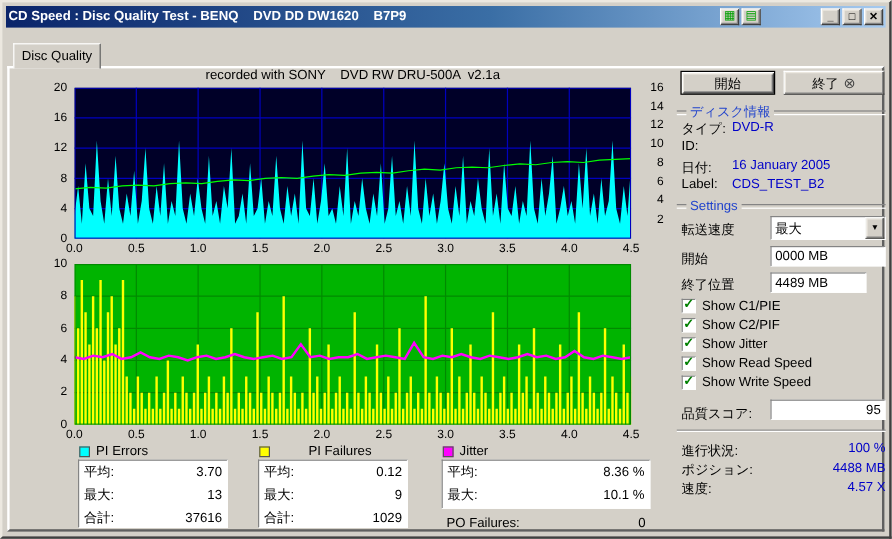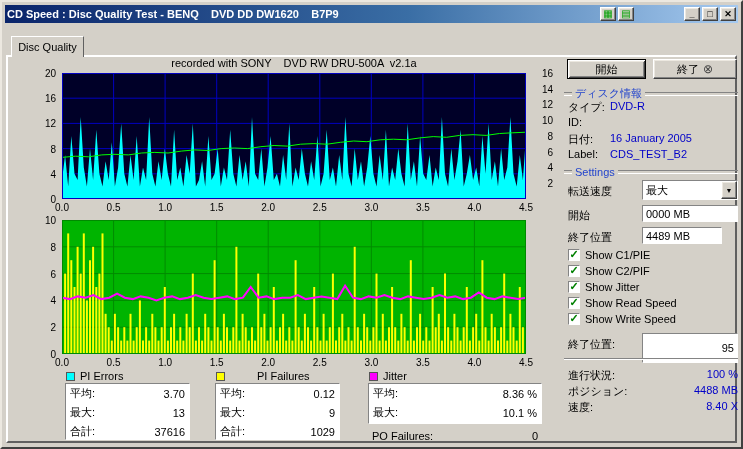--- a/index.html
+++ b/index.html
@@ -462,33 +462,33 @@
       </span>
     <span class="check-label">Show Read Speed</span>
   </div>
   <div class="abs z check-row" style="left:566px;top:310px;">
     <span class="checkbox">
         <span class="checkmark">✓</span>
       </span>
     <span class="check-label">Show Write Speed</span>
   </div>
 
-  <span class="abs z lbl" style="left:566px;top:335px;">終了位置:</span>
-  <div class="abs z field right" style="left:640px;top:331px;width:96px;height:30px;justify-content:flex-end;">
+  <span class="abs z lbl" style="left:566px;top:335px;">品質スコア:</span>
+  <div class="abs z field right" style="left:640px;top:331px;width:96px;height:17px;justify-content:flex-end;">
     <span>95</span>
   </div>
 
   <div class="abs z hsep" style="left:562px;top:356px;width:174px;"></div>
 
   <div class="abs z srow2" style="left:566px;top:366px;width:170px;">
     <span class="k">進行状況:</span>
     <span class="v">100 %</span>
   </div>
   <div class="abs z srow2" style="left:566px;top:382px;width:170px;">
     <span class="k">ポジション:</span>
     <span class="v">4488 MB</span>
   </div>
   <div class="abs z srow2" style="left:566px;top:398px;width:170px;">
     <span class="k">速度:</span>
-    <span class="v">8.40 X</span>
+    <span class="v">4.57 X</span>
   </div>
 
 </div>
 
 </body></html>

